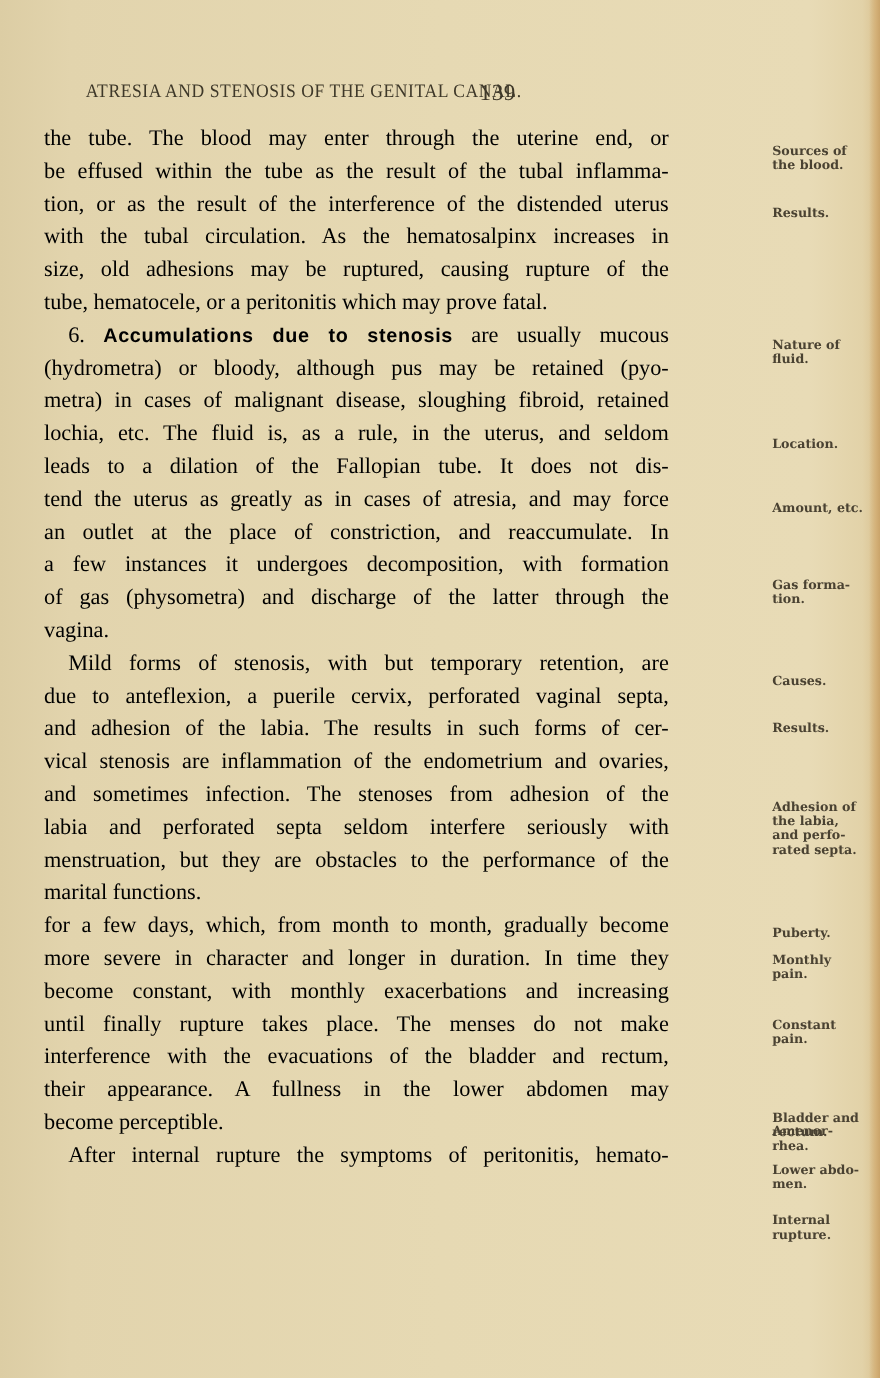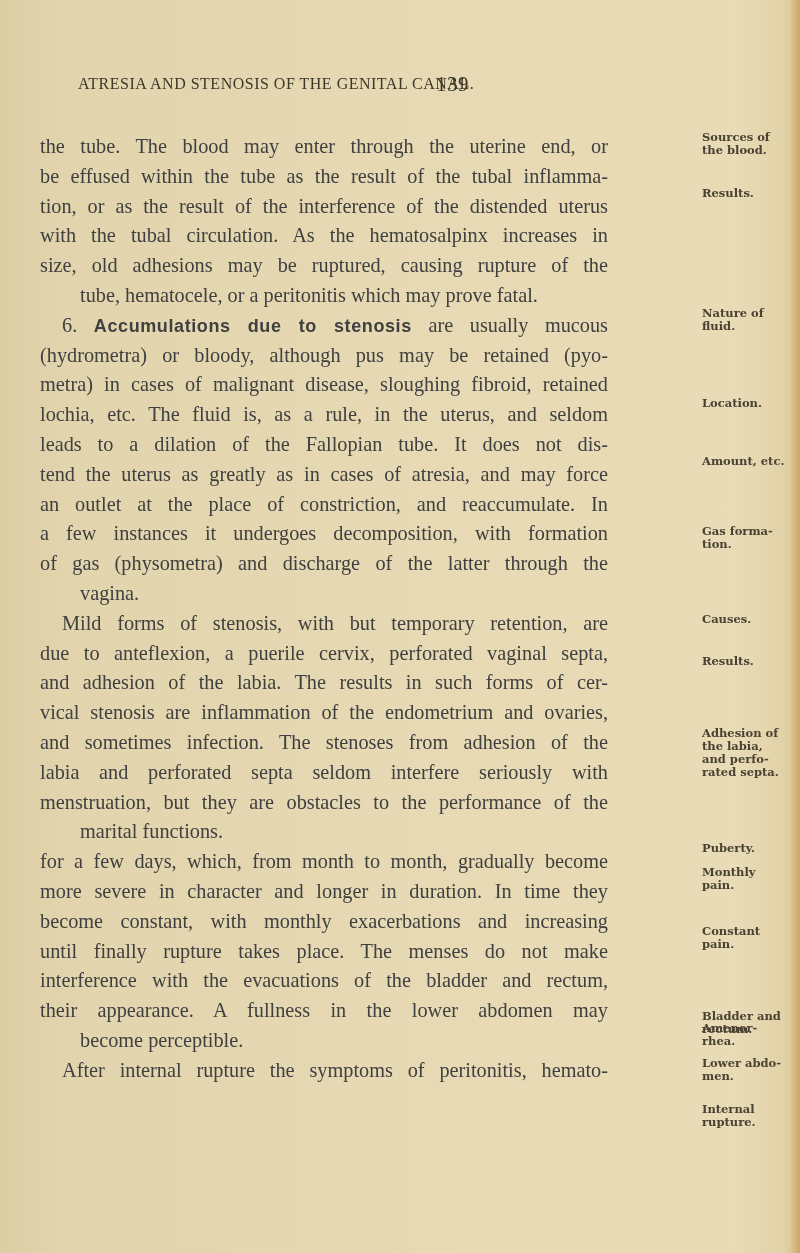--- a/index.html
+++ b/index.html
@@ -12,25 +12,25 @@
   }
   .page-edge { position: absolute; right: 0; top: 0; width: 10px; height: 1253px;
     background: linear-gradient(90deg, rgba(0,0,0,0) 0%, #d4b27a 60%, #caa46a 100%); }
   .header {
     position: absolute; top: 75px; left: 78px; width: 520px;
     font-size: 16px; letter-spacing: 0.5px; color: #3e3829;
   }
   .header .title { position: absolute; left: 0; transform: scaleY(1.08); }
   .header .pageno { position: absolute; left: 338px; font-size: 21px; top: -3px; padding-left: 20px; }
   .body-text {
-    position: absolute; top: 132px; left: 40px; width: 568px;
-    font-size: 20.3px; line-height: 29.8px; color: #404040;
+    position: absolute; top: 112px; left: 40px; width: 568px;
+    font-size: 20.3px; line-height: 29.8px; color: #000000;
   }
   .line { white-space: nowrap; text-align: justify; text-align-last: justify; height: 29.8px; }
-  .line.last { text-align-last: left; margin-left: 40px; }
+  .line.last { text-align-last: left; }
   .indent { padding-left: 22px; }
   .bold { font-family: "Liberation Sans", "DejaVu Sans", sans-serif; font-weight: bold; font-size: 18px; letter-spacing: 0.6px; }
   .ital { font-style: italic; }
   .margin-notes { position: absolute; left: 0; top: 0; width: 800px; height: 1253px; margin-left: 21px; }
   .note {
     position: absolute; left: 681px; font-size: 11.5px; line-height: 13px;
     color: #4a4232; font-family: "DejaVu Serif", serif; font-weight: bold; white-space: nowrap;
   }
   .note span { display: block; }
   .dot { position: absolute; width: 3px; height: 3px; border-radius: 50%; background: #4a4232; }

